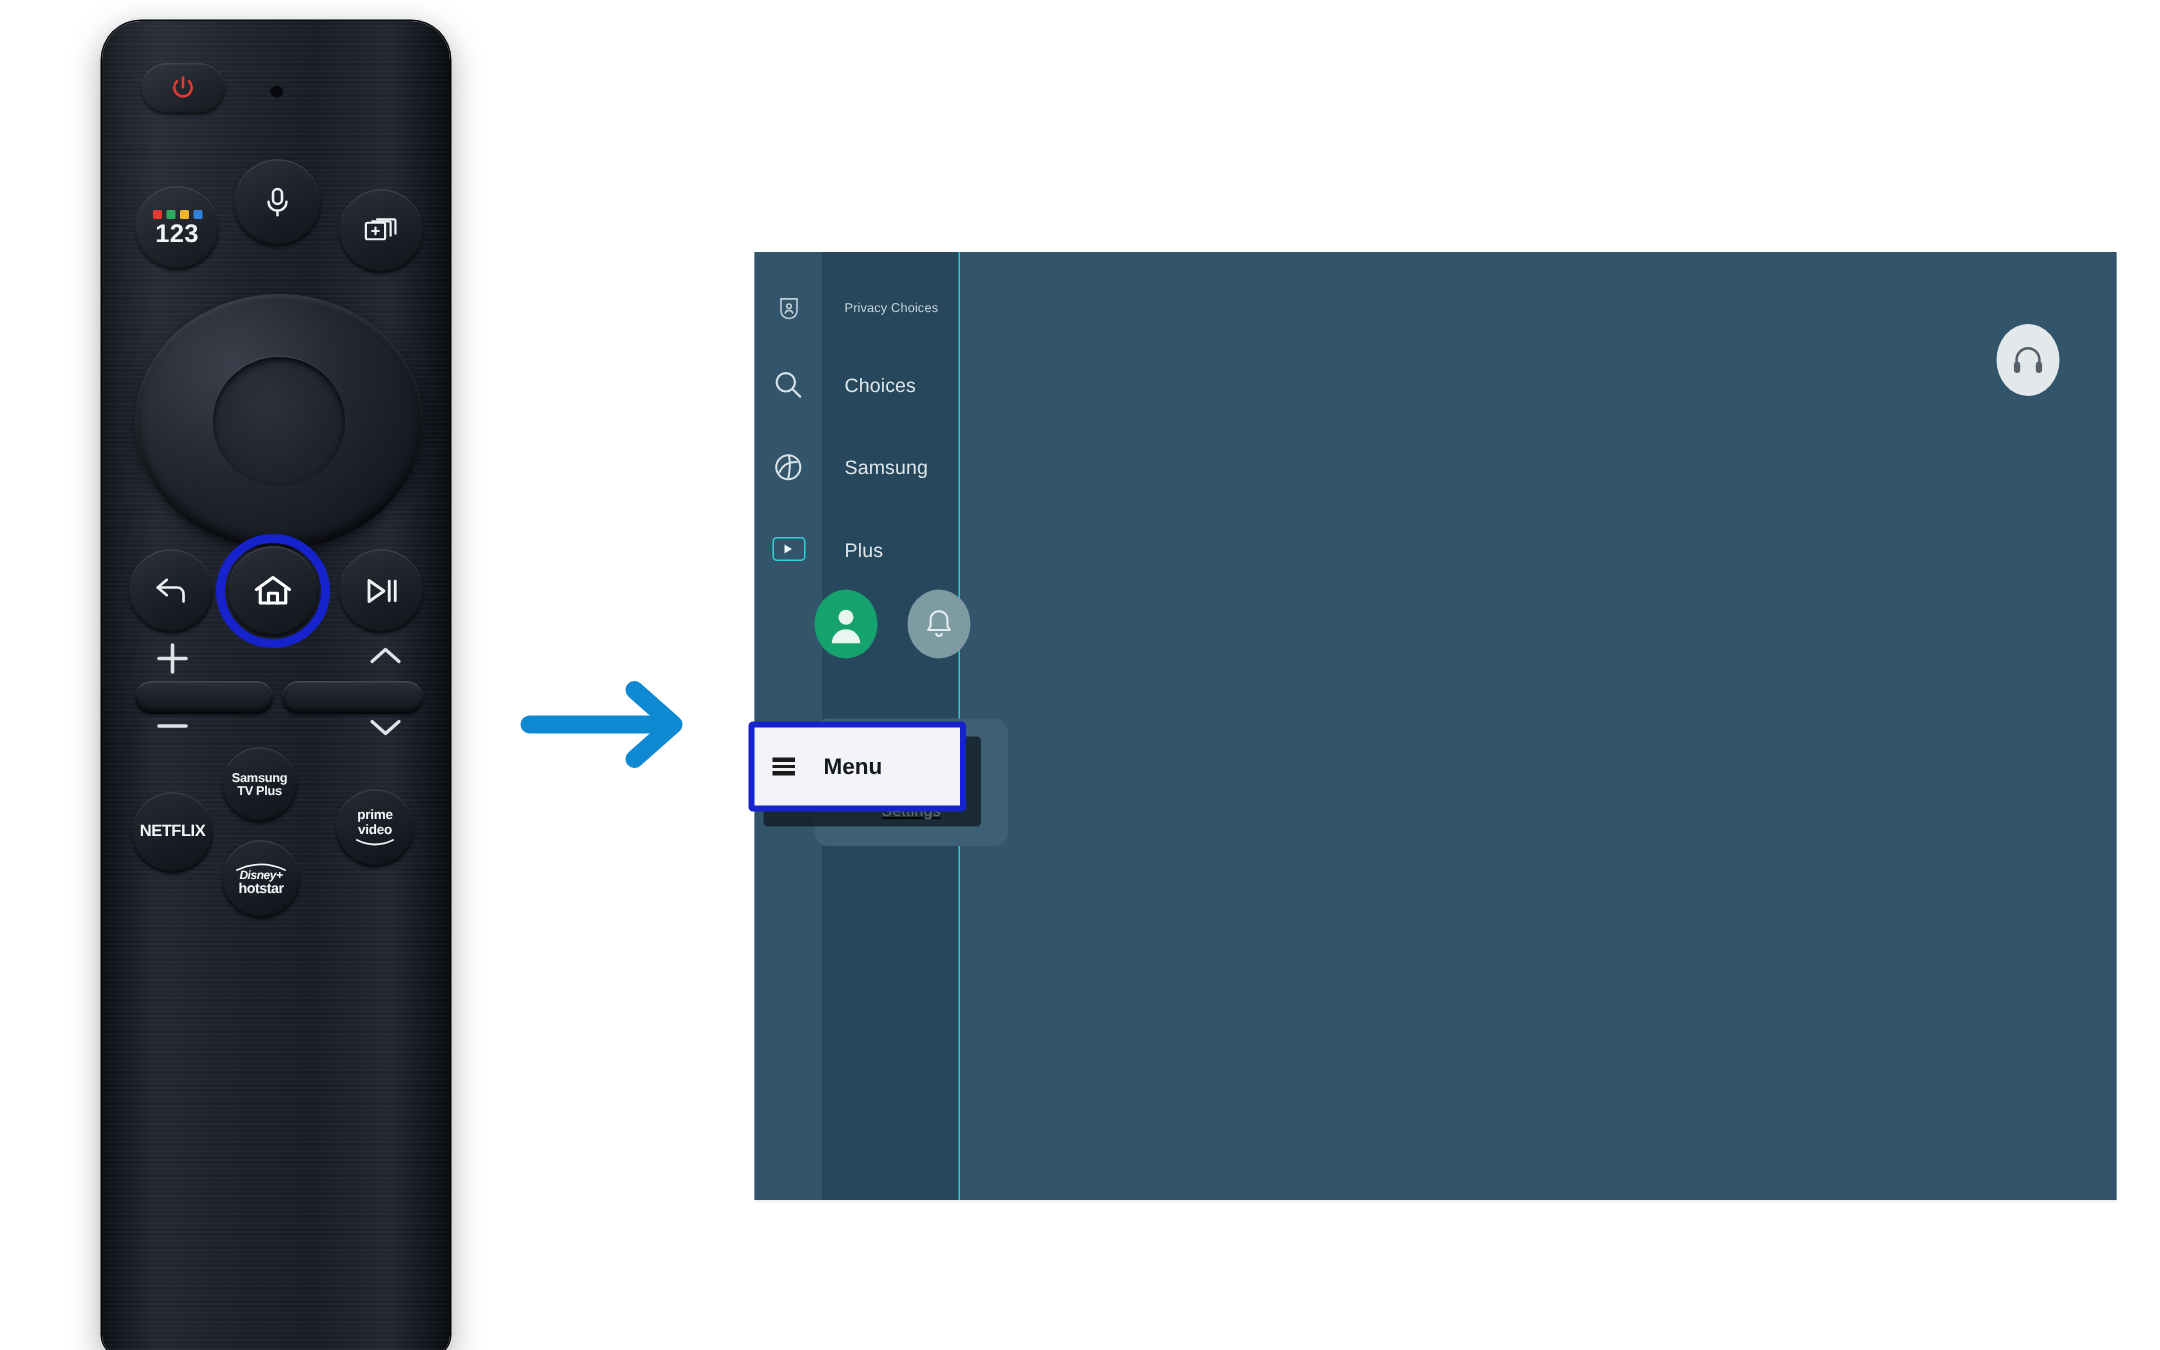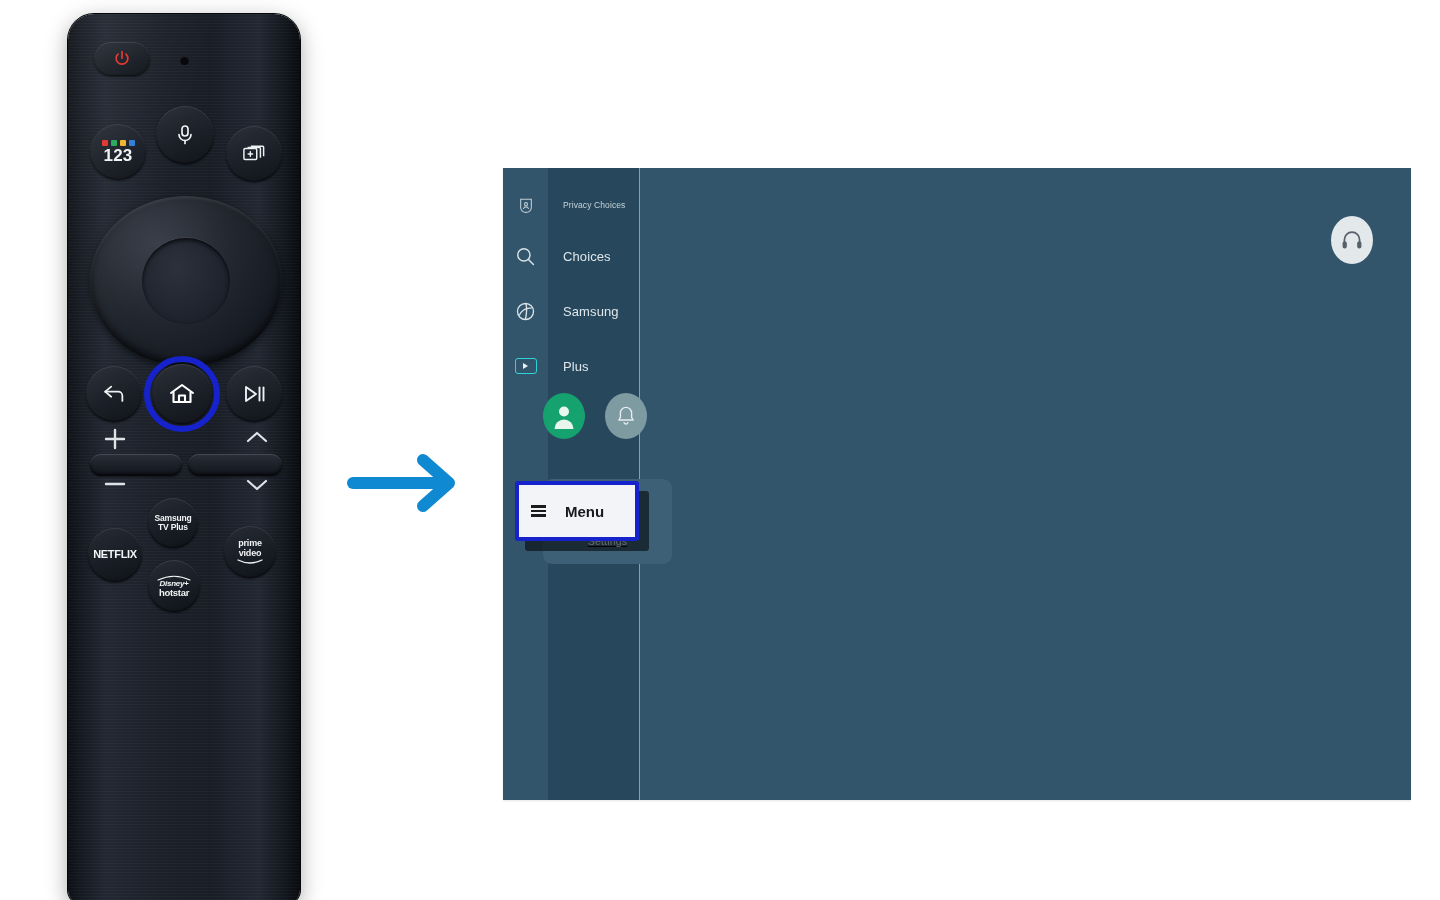--- a/index.html
+++ b/index.html
@@ -153,21 +153,21 @@
           display:flex; flex-direction:column; align-items:center; justify-content:center; gap:9px; }
   .card-lbl { color:#e4ecf0; font-size:10.5px; font-family:"Liberation Sans",sans-serif;
               letter-spacing:.2px; }
 
   .hp-btn { position:absolute; right: 38px; top: 48px; width:42px; height:48px;
             border-radius:50%; background:#e3e8eb; display:flex;
             align-items:center; justify-content:center; }
 
   
   .menu-callout {
-    position:absolute; left: 515px; top: 481px; width: 124px; height: 60px;
+    position:absolute; left: 499px; top: 481px; width: 145px; height: 60px;
     background:#f2f4f7; border: 4px solid #1622cc; border-radius:3px;
     display:flex; align-items:center; z-index: 20;
     box-shadow: 10px 10px 0 rgba(0,0,0,0.55);
   }
   .menu-ham { width:38px; display:flex; align-items:center; justify-content:center; }
   .menu-ham i { display:block; width:15px; height:2.2px; background:#1b1b1b; margin:2.4px 0; }
   .menu-txt { font-size:15px; font-weight:700; color:#15181c; padding-left:8px;
               font-family:"Liberation Sans",sans-serif; }
 </style>
 </head>

